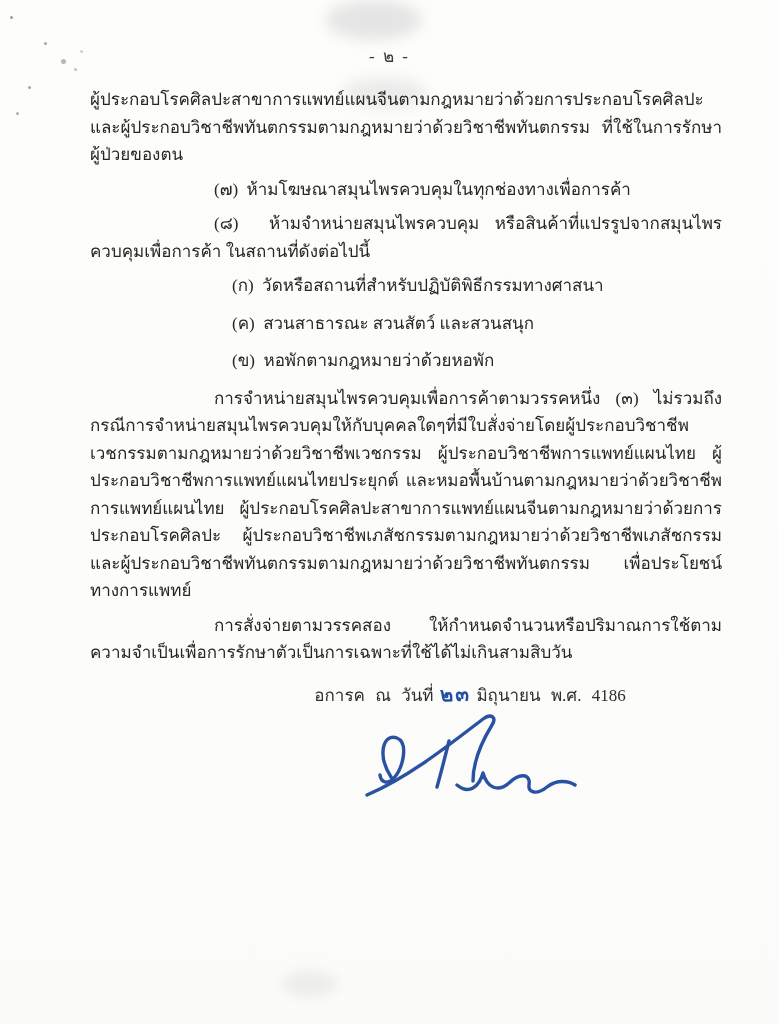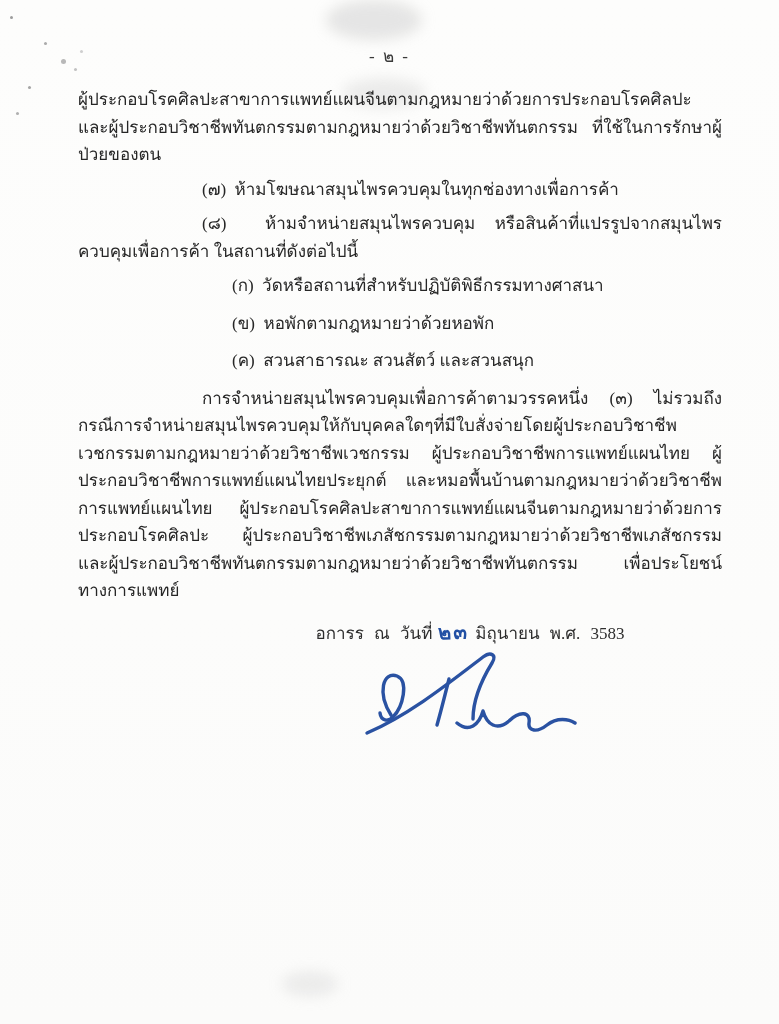--- a/index.html
+++ b/index.html
@@ -12,21 +12,21 @@
   .paper{position:absolute;inset:0;background:linear-gradient(180deg,#fdfdfc 0%,#fcfcfb 60%,#fbfbfa 100%);}
   .page-number{
     position:absolute;top:42px;left:0;width:100%;
     text-align:center;font-size:17px;letter-spacing:2px;color:#3a3a3a;
   }
   .content{
     position:absolute;top:86px;left:78px;width:644px;
     font-size:17px;line-height:27.5px;
   }
   .para{
-    margin:0 0 7px 0;
+    margin:0 0 7px 12px;
     text-align:justify;
     text-indent:124px;
     overflow-wrap:anywhere;
   }
   .cont{text-indent:0;}
   .sub{
     margin:1px 0 10px 154px;
     text-indent:0;text-align:left;
   }
   .closing{
@@ -60,27 +60,28 @@
 <div class="smudge s2"></div>
 <div class="smudge s3"></div>
 
 <div class="page-number">- ๒ -</div>
 
 <div class="content">
   <p class="para cont">ผู้ประกอบโรคศิลปะสาขาการแพทย์แผนจีนตามกฎหมายว่าด้วยการประกอบโรคศิลปะ และผู้ประกอบวิชาชีพทันตกรรมตามกฎหมายว่าด้วยวิชาชีพทันตกรรม ที่ใช้ในการรักษาผู้ป่วยของตน</p>
   <p class="para">(๗)&nbsp; ห้ามโฆษณาสมุนไพรควบคุมในทุกช่องทางเพื่อการค้า</p>
   <p class="para">(๘)&nbsp; ห้ามจำหน่ายสมุนไพรควบคุม หรือสินค้าที่แปรรูปจากสมุนไพรควบคุมเพื่อการค้า ในสถานที่ดังต่อไปนี้</p>
   <p class="para sub">(ก)&nbsp; วัดหรือสถานที่สำหรับปฏิบัติพิธีกรรมทางศาสนา</p>
+  <p class="para sub">(ค)&nbsp; สวนสาธารณะ สวนสัตว์ และสวนสนุก</p>
   <p class="para sub">(ข)&nbsp; หอพักตามกฎหมายว่าด้วยหอพัก</p>
-  <p class="para sub">(ค)&nbsp; สวนสาธารณะ สวนสัตว์ และสวนสนุก</p>
   <p class="para">การจำหน่ายสมุนไพรควบคุมเพื่อการค้าตามวรรคหนึ่ง (๓) ไม่รวมถึงกรณีการจำหน่ายสมุนไพรควบคุมให้กับบุคคลใดๆที่มีใบสั่งจ่ายโดยผู้ประกอบวิชาชีพเวชกรรมตามกฎหมายว่าด้วยวิชาชีพเวชกรรม ผู้ประกอบวิชาชีพการแพทย์แผนไทย ผู้ประกอบวิชาชีพการแพทย์แผนไทยประยุกต์ และหมอพื้นบ้านตามกฎหมายว่าด้วยวิชาชีพการแพทย์แผนไทย ผู้ประกอบโรคศิลปะสาขาการแพทย์แผนจีนตามกฎหมายว่าด้วยการประกอบโรคศิลปะ ผู้ประกอบวิชาชีพเภสัชกรรมตามกฎหมายว่าด้วยวิชาชีพเภสัชกรรม และผู้ประกอบวิชาชีพทันตกรรมตามกฎหมายว่าด้วยวิชาชีพทันตกรรม เพื่อประโยชน์ทางการแพทย์</p>
+  <p class="para">การสั่งจ่ายตามวรรคสอง ให้กำหนดจำนวนหรือปริมาณการใช้ตามความจำเป็นเพื่อการรักษาตัวเป็นการเฉพาะที่ใช้ได้ไม่เกินสามสิบวัน</p>
 
   <div class="closing">
     <div class="date-line">
-      <span>อการร ณ วันที่</span><span class="date-day">๒๓</span><span>มิถุนายน พ.ศ. 3583</span>
+      <span>อการค ณ วันที่</span><span class="date-day">๒๓</span><span>มิถุนายน พ.ศ. 4186</span>
     </div>
 
     <div class="sig-wrap">
       <svg width="250" height="110" viewBox="0 0 250 110" aria-hidden="true">
         <g fill="none" stroke="#2a52a2" stroke-width="3.4" stroke-linecap="round" stroke-linejoin="round">
           <path d="M46,66 C32,44 38,22 52,27 C64,32 58,58 48,68 C43,73 36,72 35,64"></path>
           <path d="M22,84 C64,66 104,34 138,8 C146,2 152,6 147,14 C136,32 128,52 128,70"></path>
           <path d="M104,30 C100,46 96,62 92,76"></path>
           <path d="M112,74 C124,84 134,76 138,62 C142,76 152,82 164,72 C174,62 186,62 184,74 C183,82 192,84 202,76 C212,68 224,70 230,74"></path>
         </g>

